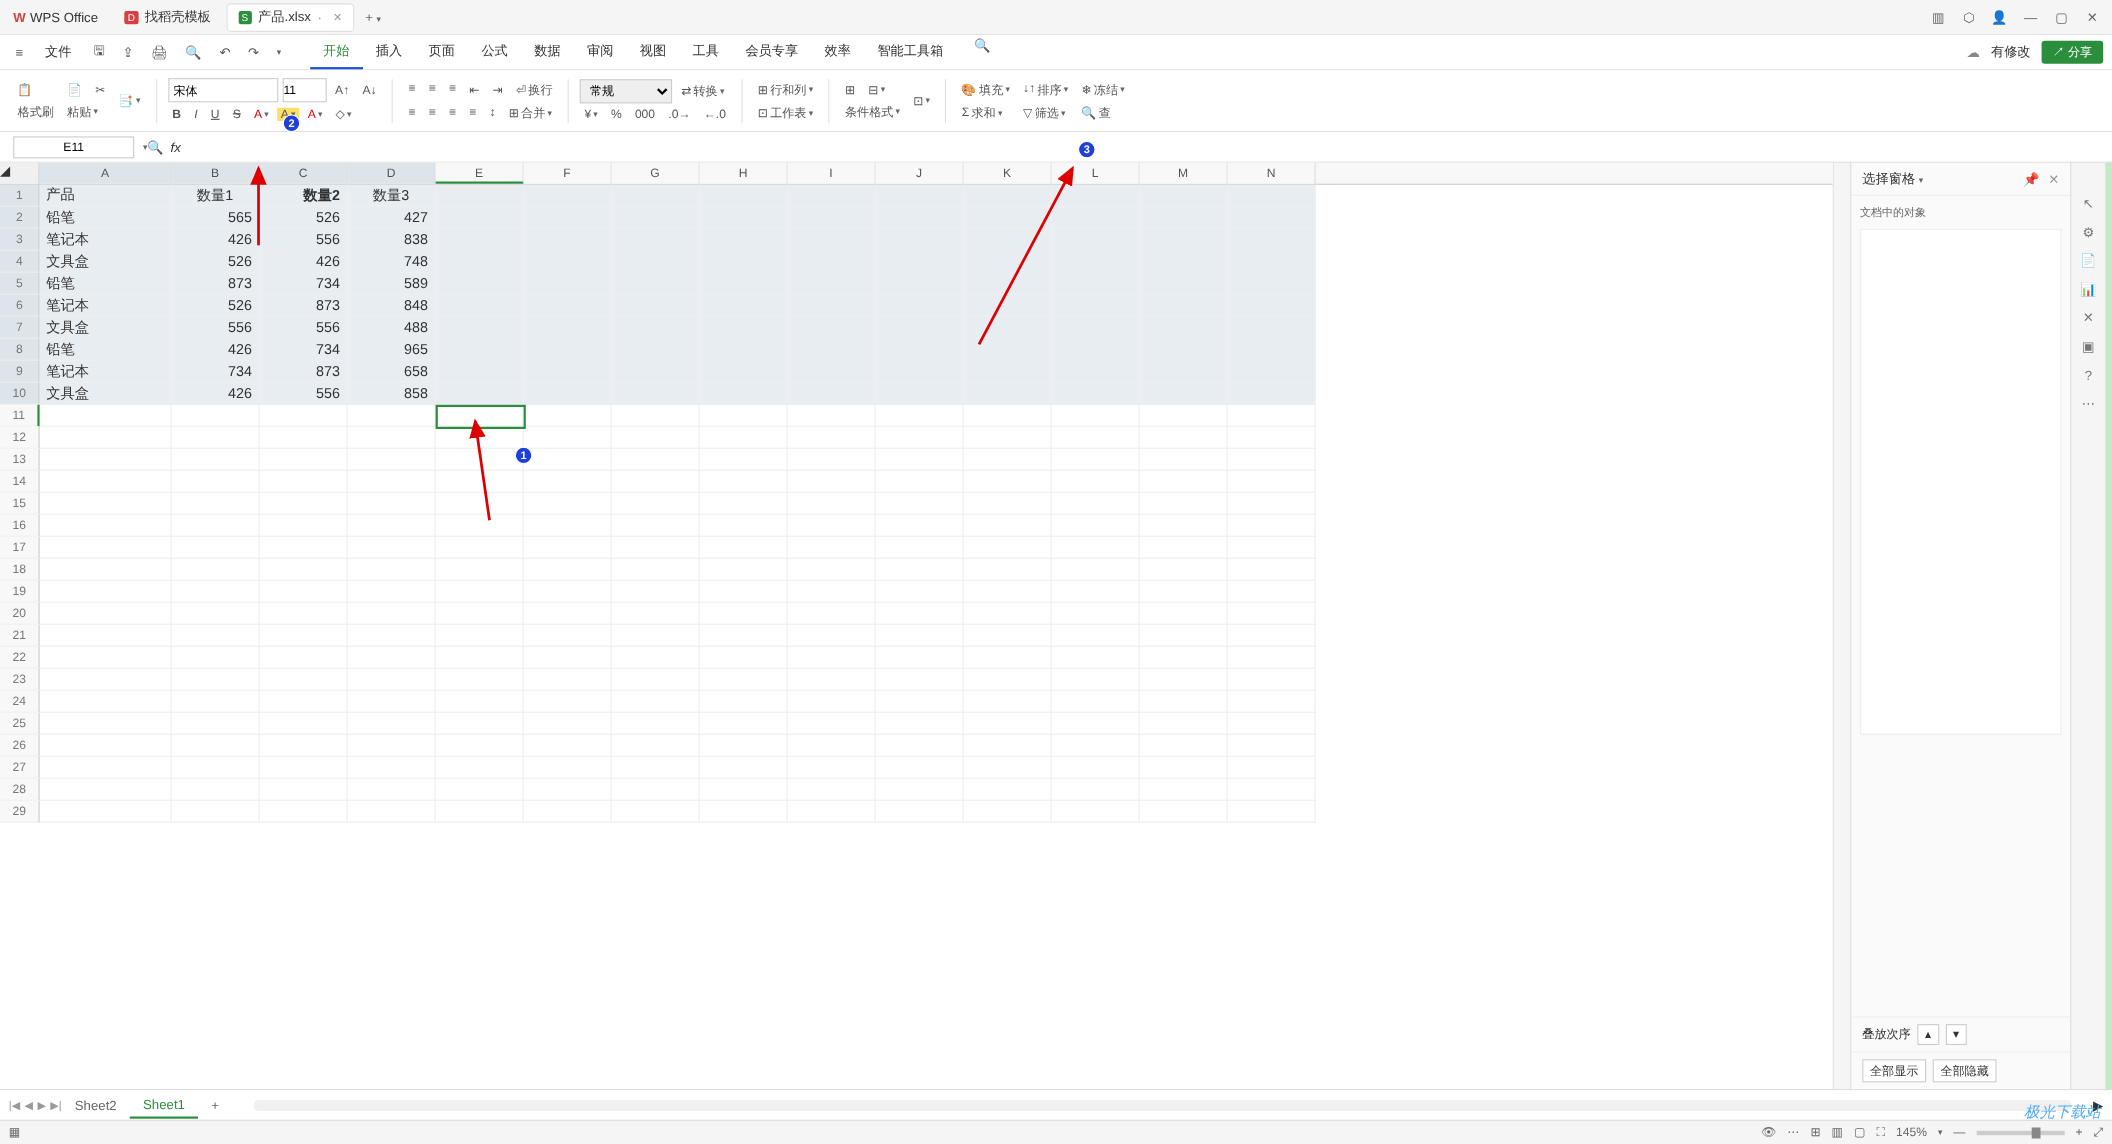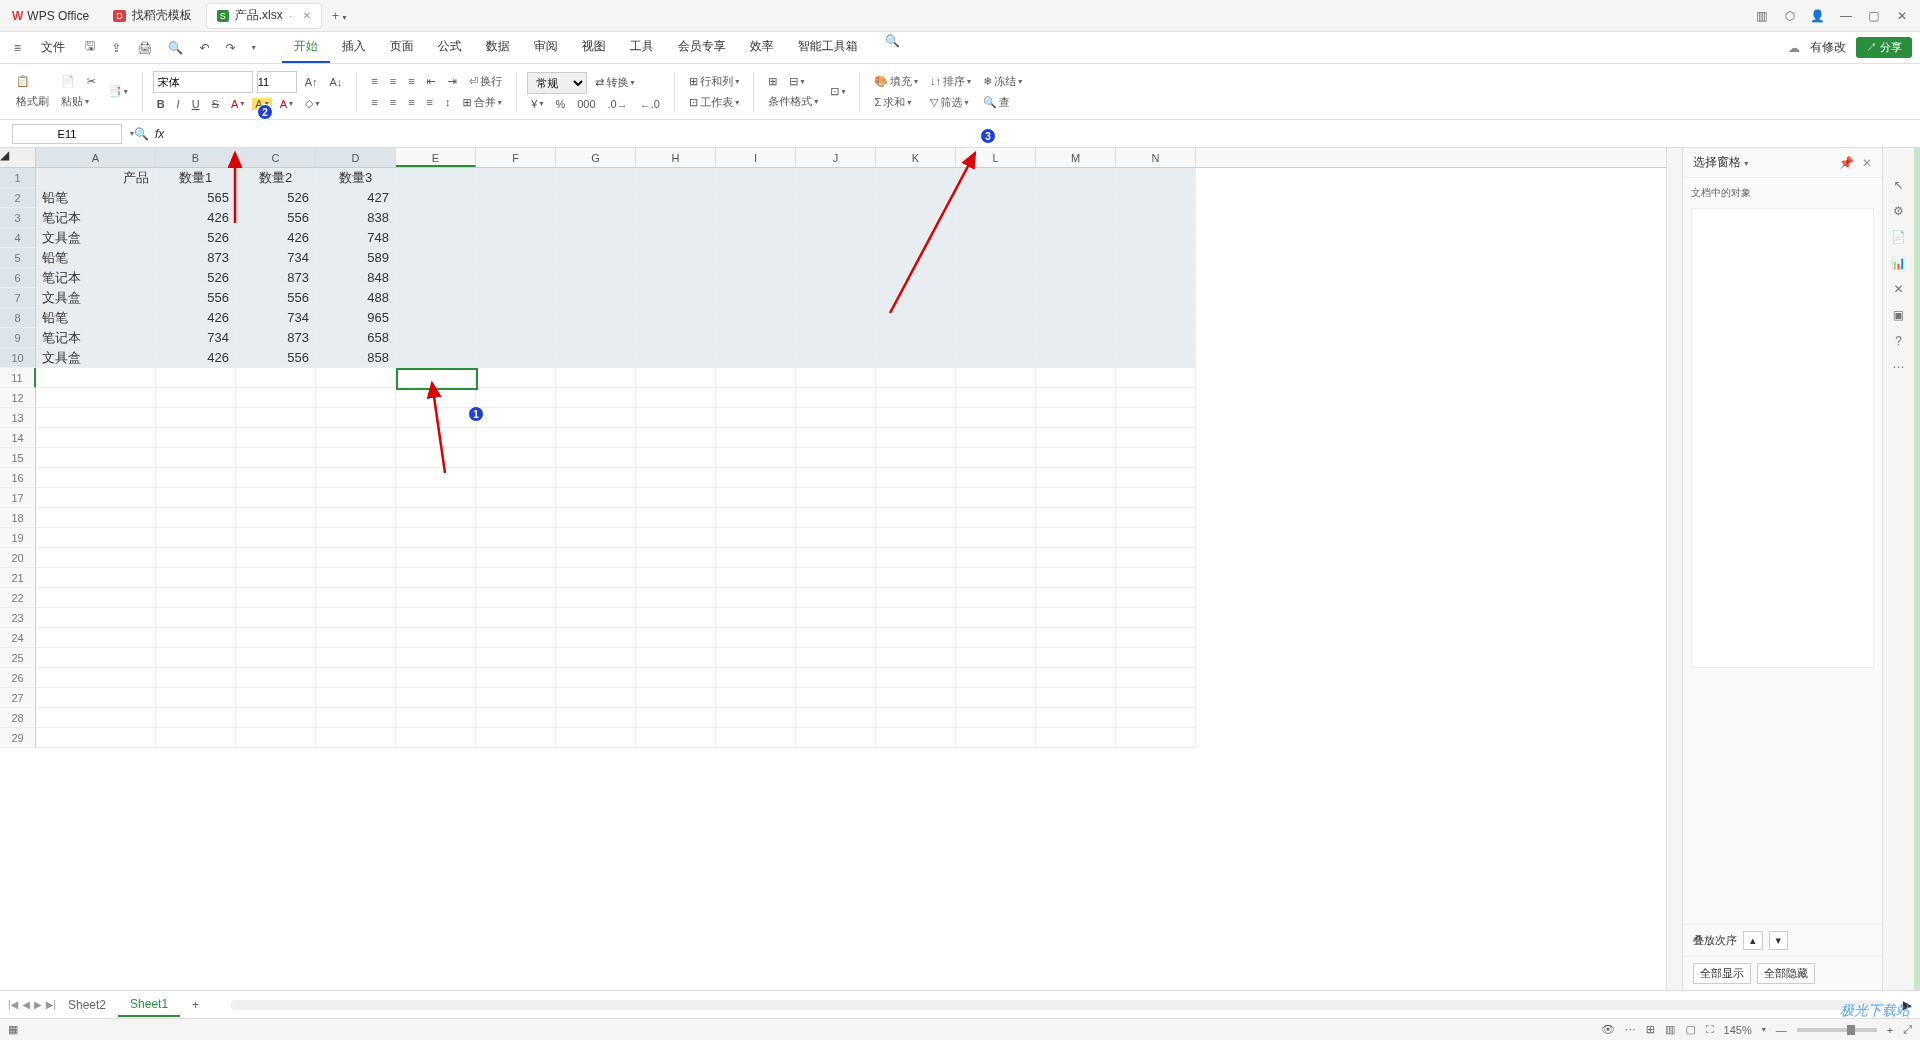--- a/index.html
+++ b/index.html
@@ -195,21 +195,21 @@
       <span class="rbtn">≡</span>
       <span class="rbtn">≡</span>
       <span class="rbtn">≡</span>
       <span class="rbtn">↕</span>
       <span class="rbtn">⊞<span>合并</span><span class="drop">▾</span></span>
     </div>
   </div>
   <div class="sep"></div>
   <div class="rgrp">
     <div class="row">
-      <select class="font-sel" style="width:60px"><option>常规</option></select>
+      <select class="font-sel" style="width:84px"><option>常规</option></select>
       <span class="rbtn">⇄<span>转换</span><span class="drop">▾</span></span>
     </div>
     <div class="row">
       <span class="rbtn">¥<span class="drop">▾</span></span>
       <span class="rbtn">%</span>
       <span class="rbtn">000</span>
       <span class="rbtn">.0→</span>
       <span class="rbtn">←.0</span>
     </div>
   </div>
@@ -270,23 +270,23 @@
       <div class="col-h w80">I</div>
       <div class="col-h w80">J</div>
       <div class="col-h w80">K</div>
       <div class="col-h w80">L</div>
       <div class="col-h w80">M</div>
       <div class="col-h w80">N</div>
     </div>
     <div class="rows" id="rows">
         <div class="grow sel-range">
           <div class="row-h">1</div>
-          <div class="cell cA" style="text-align: right;">产品</div>
+          <div class="cell cA" style="text-align: left; font-family: Liberation Mono, monospace;">产品</div>
           <div class="cell w80" style="text-align: center;">数量1</div>
-          <div class="cell w80" style="text-align: center;">数量2</div>
+          <div class="cell w80" style="text-align: right; font-weight: bold;">数量2</div>
           <div class="cell w80" style="text-align: center;">数量3</div>
           <div class="cell w80"></div>
           <div class="cell w80"></div>
           <div class="cell w80"></div>
           <div class="cell w80"></div>
           <div class="cell w80"></div>
           <div class="cell w80"></div>
           <div class="cell w80"></div>
           <div class="cell w80"></div>
           <div class="cell w80"></div>

